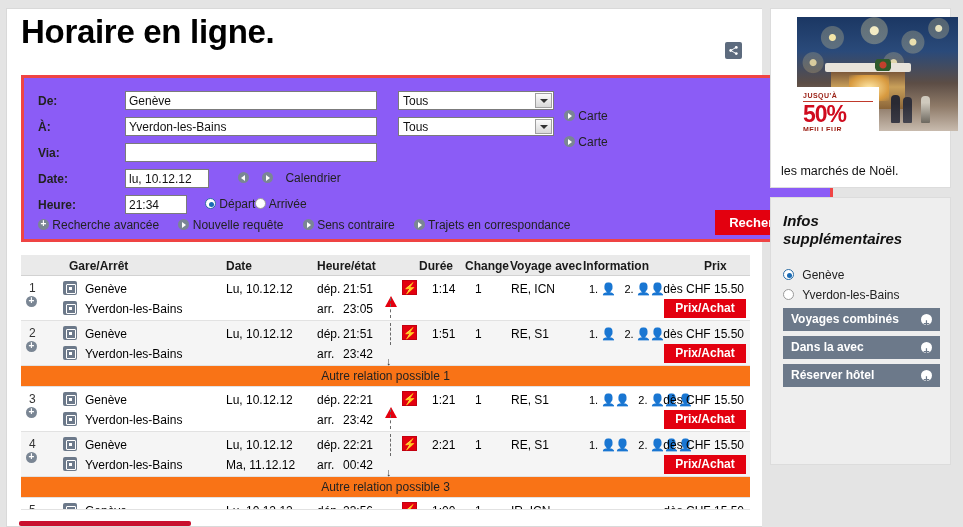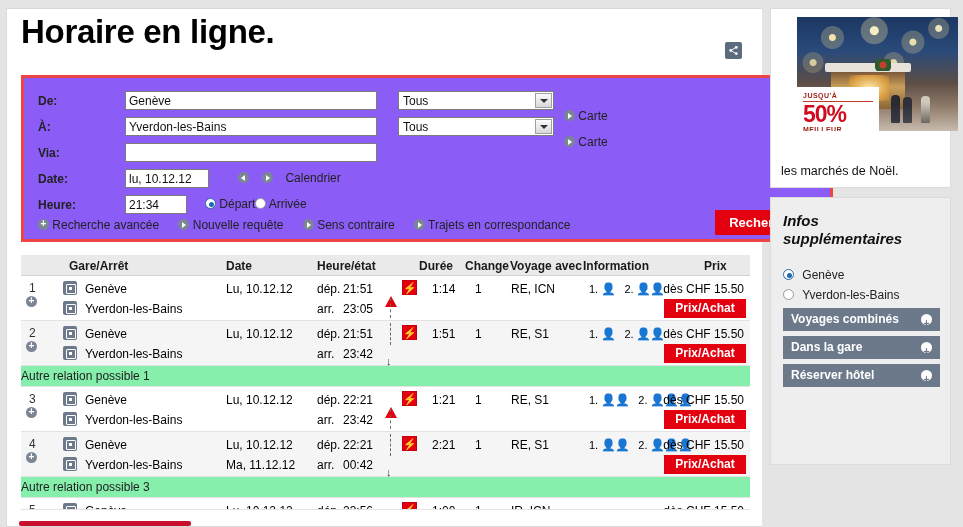--- a/index.html
+++ b/index.html
@@ -266,23 +266,23 @@
     color: #fff;
     font-size: 12px;
     font-weight: bold;
     text-align: center;
     line-height: 19px;
     cursor: pointer;
   }
   .autre {
     position: relative;
     height: 21px;
-    background: #86efac;
+    background: #f97316;
     border-bottom: 1px solid #e2e2e2;
-    text-align: left;
+    text-align: center;
     line-height: 21px;
     font-size: 12px;
     color: #222;
   }
   .occ { letter-spacing: 0px; font-size: 11px; }
   .occ .fig { font-size: 12px; letter-spacing: -1px; }
 
   
   .rail {
     position: absolute;
@@ -719,21 +719,21 @@
       <div class="radio-line">
         <span class="radio"></span>
         <span>Yverdon-les-Bains</span>
       </div>
 
       <div class="acc-btn">
         <span>Voyages combinés</span>
         <span class="pl"></span>
       </div>
       <div class="acc-btn">
-        <span>Dans la gare</span>
+        <span>Dans la avec</span>
         <span class="pl"></span>
       </div>
       <div class="acc-btn">
         <span>Réserver hôtel</span>
         <span class="pl"></span>
       </div>
     </div>
 
   </div>
 

